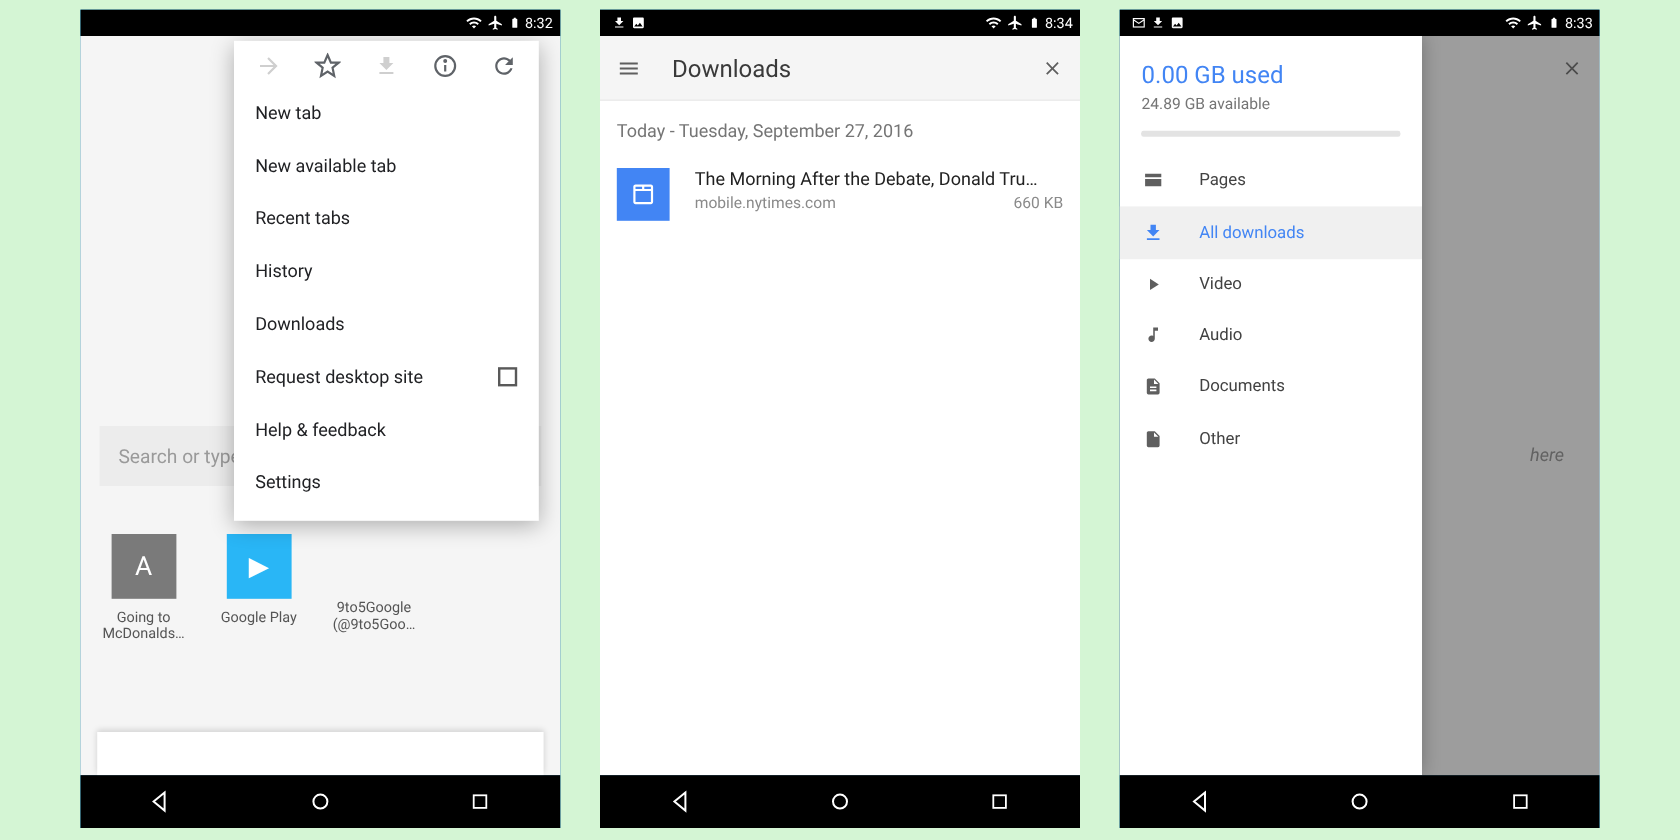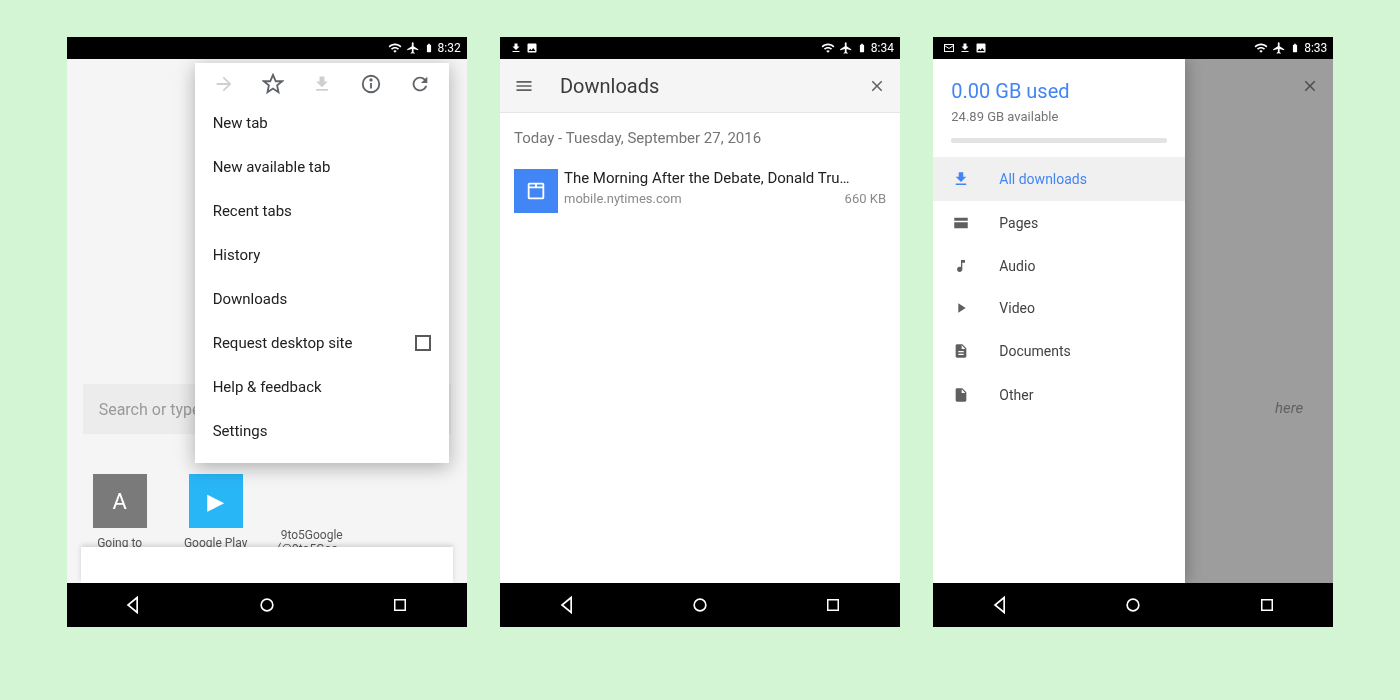--- a/index.html
+++ b/index.html
@@ -7,25 +7,24 @@
     width: 1400px;
     height: 700px;
     background: #d4f5d4;
     font-family: Roboto, Arial, sans-serif;
     display: flex;
     justify-content: space-around;
     padding: 8px 50px;
   }
   .phone {
     width: 400px;
-    height: 590px;
+    height: 682px;
     background: #0369a1;
     position: relative;
     overflow: hidden;
-    margin-top: 29px;
   }
   .status-bar {
     height: 22px;
     background: #000;
     color: #fff;
     display: flex;
     justify-content: flex-end;
     align-items: center;
     gap: 4px;
     padding: 0 6px;
@@ -84,21 +83,21 @@
 
   
   .s2-header {
     height:54px; background:#f5f5f5; display:flex; align-items:center;
     padding:0 14px; gap:26px; color:#5f5f5f; border-bottom:1px solid #e5e5e5;
   }
   .s2-title { font-size:20px; color:#3a3a3a; }
   .s2-close { margin-left:auto; font-size:18px; color:#5f5f5f; }
   .s2-body { position:absolute; top:54px; bottom:0; left:0; right:0; background:#fff; }
   .date-header { padding:16px 14px 12px; color:#757575; font-size:15px; }
-  .dl-row { display:flex; padding:10px 14px; align-items:flex-start; gap:6px; }
+  .dl-row { display:flex; padding:10px 14px; align-items:flex-start; gap:21px; }
   .dl-icon { width:44px; height:44px; background:#4285f4; display:flex; align-items:center; justify-content:center; flex-shrink:0; }
   .dl-text { flex:1; min-width:0; }
   .dl-title { font-size:15px; color:#212121; white-space:nowrap; overflow:hidden; text-overflow:ellipsis; }
   .dl-sub { display:flex; font-size:13px; color:#8a8a8a; margin-top:4px; }
   .dl-size { margin-left:auto; }
 
   
   .s3-scrim { position:absolute; inset:0; background:rgba(60,60,60,0.5); }
   .s3-underlay { position:absolute; inset:0; background:#fff; }
   .s3-header { height:54px; display:flex; align-items:center; padding:0 14px; }
@@ -390,54 +389,54 @@
       <span class="s3-hint">here</span>
     </div>
     <div class="s3-scrim"></div>
 
     <div class="drawer">
       <div class="drawer-head">
         <div class="used">0.00 GB used</div>
         <div class="avail">24.89 GB available</div>
         <div class="meter"></div>
       </div>
+      <div class="filter-item">
+        <span class="f-icon">
+            <svg width="18" height="18" viewBox="0 0 24 24" fill="currentColor">
+              <path d="M3 5h18v4H3V5zm0 6h18v8H3v-8z"></path>
+            </svg>
+          </span>
+        <span>Pages</span>
+      </div>
       <div class="filter-item active">
         <span class="f-icon">
             <svg width="18" height="18" viewBox="0 0 24 24" fill="currentColor">
               <path d="M19 9h-4V3H9v6H5l7 7 7-7zM5 18v2h14v-2H5z"></path>
             </svg>
           </span>
         <span>All downloads</span>
       </div>
       <div class="filter-item">
         <span class="f-icon">
-            <svg width="18" height="18" viewBox="0 0 24 24" fill="currentColor">
-              <path d="M3 5h18v4H3V5zm0 6h18v8H3v-8z"></path>
-            </svg>
-          </span>
-        <span>Pages</span>
+            <svg width="16" height="16" viewBox="0 0 24 24" fill="currentColor">
+              <path d="M8 5v14l11-7z"></path>
+            </svg>
+          </span>
+        <span>Video</span>
       </div>
       <div class="filter-item">
         <span class="f-icon">
             <svg width="16" height="16" viewBox="0 0 24 24" fill="currentColor">
               <path d="M12 3v10.55c-.59-.34-1.27-.55-2-.55-2.21 0-4 1.79-4 4s1.79 4 4 4 4-1.79 4-4V7h4V3h-6z"></path>
             </svg>
           </span>
         <span>Audio</span>
       </div>
       <div class="filter-item">
         <span class="f-icon">
-            <svg width="16" height="16" viewBox="0 0 24 24" fill="currentColor">
-              <path d="M8 5v14l11-7z"></path>
-            </svg>
-          </span>
-        <span>Video</span>
-      </div>
-      <div class="filter-item">
-        <span class="f-icon">
             <svg width="16" height="18" viewBox="0 0 24 24" fill="currentColor">
               <path d="M14 2H6c-1.1 0-2 .9-2 2v16c0 1.1.9 2 2 2h12c1.1 0 2-.9 2-2V8l-6-6zM8 16h8v2H8v-2zm0-4h8v2H8v-2zm5-5V3.5L18.5 9H13z"></path>
             </svg>
           </span>
         <span>Documents</span>
       </div>
       <div class="filter-item">
         <span class="f-icon">
             <svg width="16" height="18" viewBox="0 0 24 24" fill="currentColor">
               <path d="M14 2H6c-1.1 0-2 .9-2 2v16c0 1.1.9 2 2 2h12c1.1 0 2-.9 2-2V8l-6-6zm-1 7V3.5L18.5 9H13z"></path>

